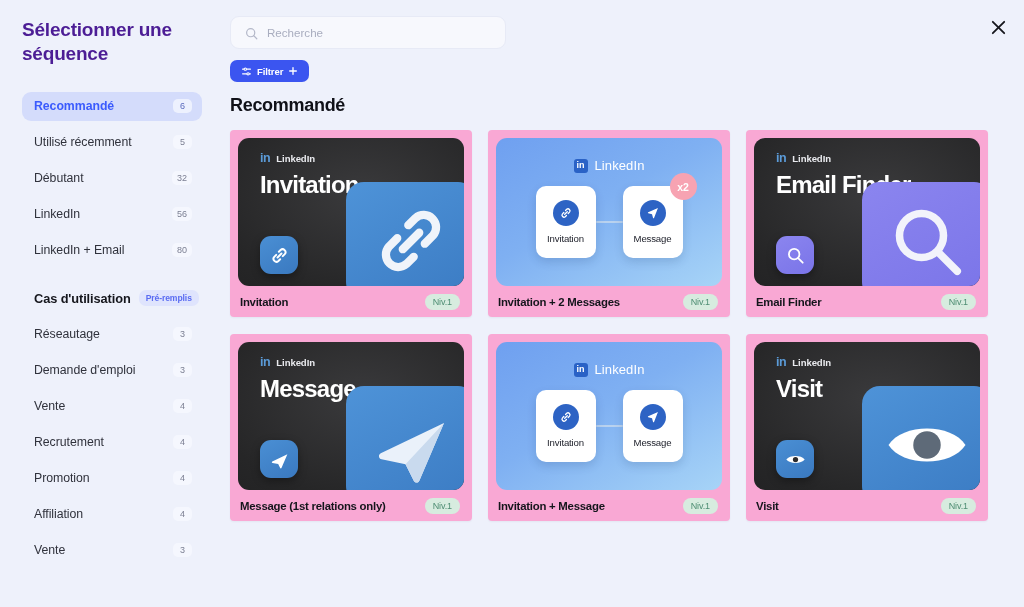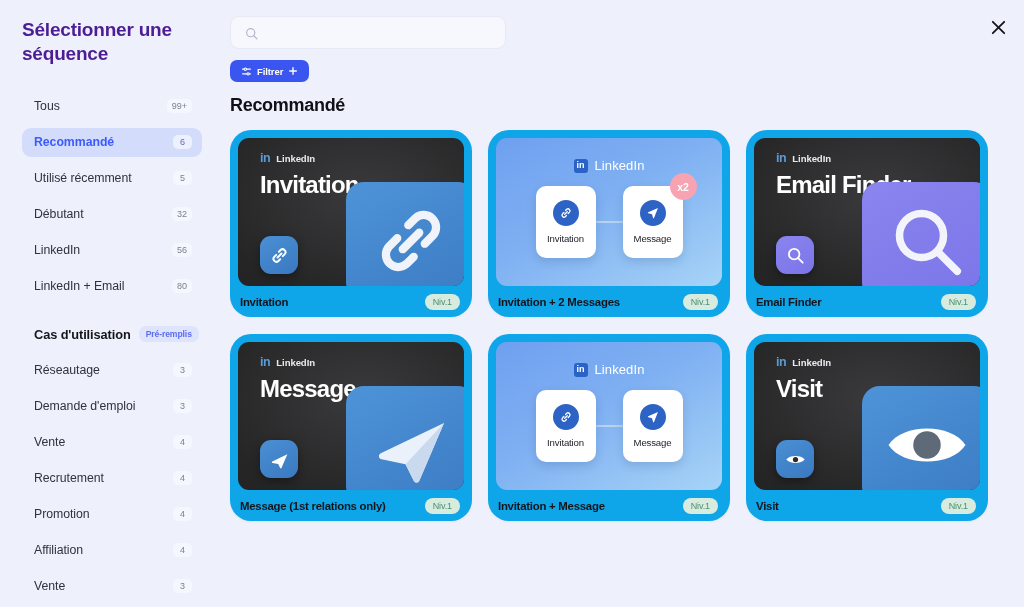--- a/index.html
+++ b/index.html
@@ -151,22 +151,22 @@
   }
 
   
   .grid {
     margin-top: 14px;
     display: grid;
     grid-template-columns: repeat(3, 242px);
     gap: 17px 16px;
   }
   .card {
-    background: #0ea5e9;
-    border-radius: 21px;
+    background: #f9a8d4;
+    border-radius: 4px;
     padding: 8px 8px 0 8px;
     cursor: pointer;
     box-shadow: 0 1px 2px rgba(30,35,80,0.05);
   }
   .card-art {
     position: relative;
     height: 148px;
     border-radius: 11px;
     overflow: hidden;
   }
@@ -349,24 +349,20 @@
 </style>
 </head>
 <body>
 
 <div class="app">
 
   <aside class="sidebar">
     <div class="sidebar-title">Sélectionner une séquence</div>
 
     <nav class="nav-list">
-      <div class="nav-item">
-        <span class="nav-label">Tous</span>
-        <span class="nav-count">99+</span>
-      </div>
       <div class="nav-item active">
         <span class="nav-label">Recommandé</span>
         <span class="nav-count">6</span>
       </div>
       <div class="nav-item">
         <span class="nav-label">Utilisé récemment</span>
         <span class="nav-count">5</span>
       </div>
       <div class="nav-item">
         <span class="nav-label">Débutant</span>
@@ -422,20 +418,21 @@
   <section class="main">
 
     <div class="search-row">
       <div class="search-box">
         <span class="icon-search">
           <svg viewBox="0 0 16 16" width="13" height="13" fill="none" stroke="#b4b8c9" stroke-width="1.5">
             <circle cx="7" cy="7" r="5"></circle>
             <line x1="10.8" y1="10.8" x2="14.5" y2="14.5" stroke-linecap="round"></line>
           </svg>
         </span>
+        <input type="text" placeholder="Recherche" style="">
       </div>
     </div>
 
     <button class="filter-btn">
       <span>
         <svg viewBox="0 0 14 14" width="11" height="11" fill="none" stroke="#ffffff" stroke-width="1.4" stroke-linecap="round">
           <line x1="2" y1="4" x2="12" y2="4"></line>
           <line x1="2" y1="10" x2="12" y2="10"></line>
           <circle cx="5.5" cy="4" r="1.5" fill="#3b55f0"></circle>
           <circle cx="9" cy="10" r="1.5" fill="#3b55f0"></circle>

